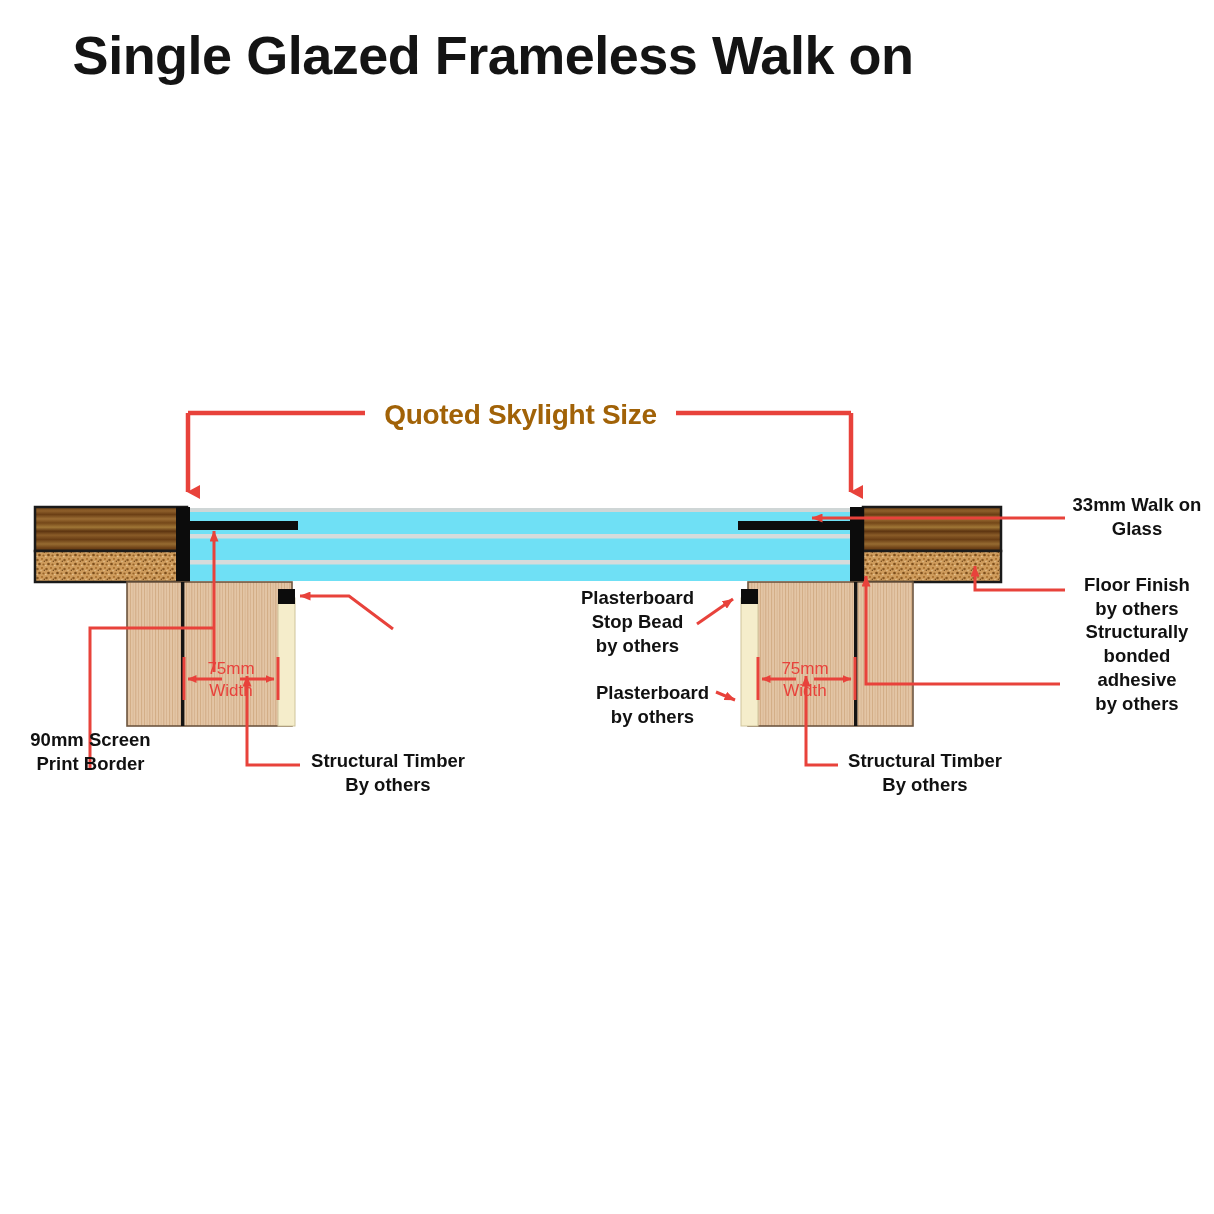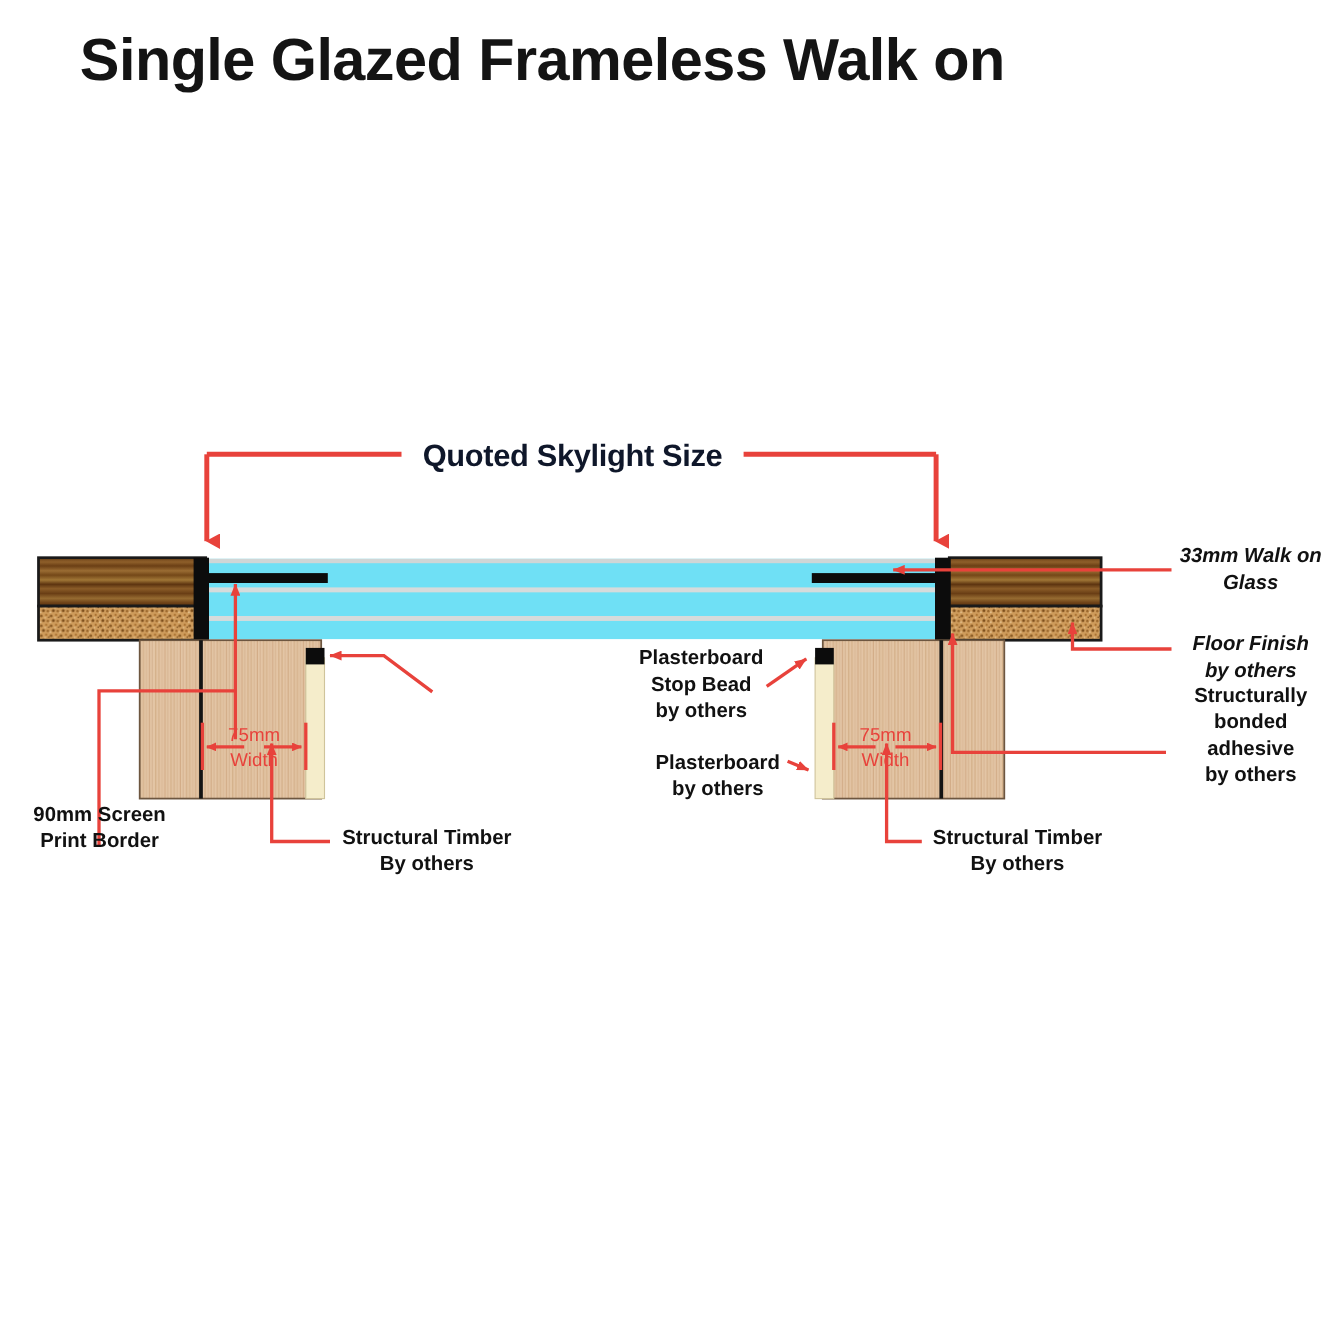--- a/index.html
+++ b/index.html
@@ -34,21 +34,21 @@
     position:absolute;
     font-size:17px;
     font-weight:normal;
     color:#e8423b;
     line-height:1.32;
     text-align:center;
     white-space:pre-line;
   }
   #qsl{
     position:absolute;
-    font-size:28px;font-weight:bold;color:#0f172a;
+    font-size:28px;font-weight:bold;color:#a16207;
     text-align:center;white-space:nowrap;
     letter-spacing:-0.3px;
   }
 </style>
 </head>
 <body>
 
 <div id="stage">
 
   <div id="title">Single Glazed Frameless Walk on</div>
@@ -188,24 +188,24 @@
       <path d="M758,657 L758,700"></path>
       <path d="M855,657 L855,700"></path>
       <path d="M796,679 L762,679" marker-end="url(#mTick)"></path>
       <path d="M814,679 L851,679" marker-end="url(#mTick)"></path>
     </g>
   </svg>
   </div>
 
   <div id="qsl" style="left:365px;top:399px;width:311px;">Quoted Skylight Size</div>
 
-  <div class="lbl" style="left:1062px;top:493px;width:150px;font-style:italic;">33mm Walk on
+  <div class="lbl" style="left:1062px;top:493px;width:150px;">33mm Walk on
 Glass</div>
 
-  <div class="lbl" style="left:1062px;top:573px;width:150px;font-style:italic;">Floor Finish
+  <div class="lbl" style="left:1062px;top:573px;width:150px;">Floor Finish
 by others</div>
 
   <div class="lbl" style="left:1062px;top:620px;width:150px;">Structurally
 bonded
 adhesive
 by others</div>
 
 
   <div class="lbl" style="left:565px;top:586px;width:145px;">Plasterboard
 Stop Bead

